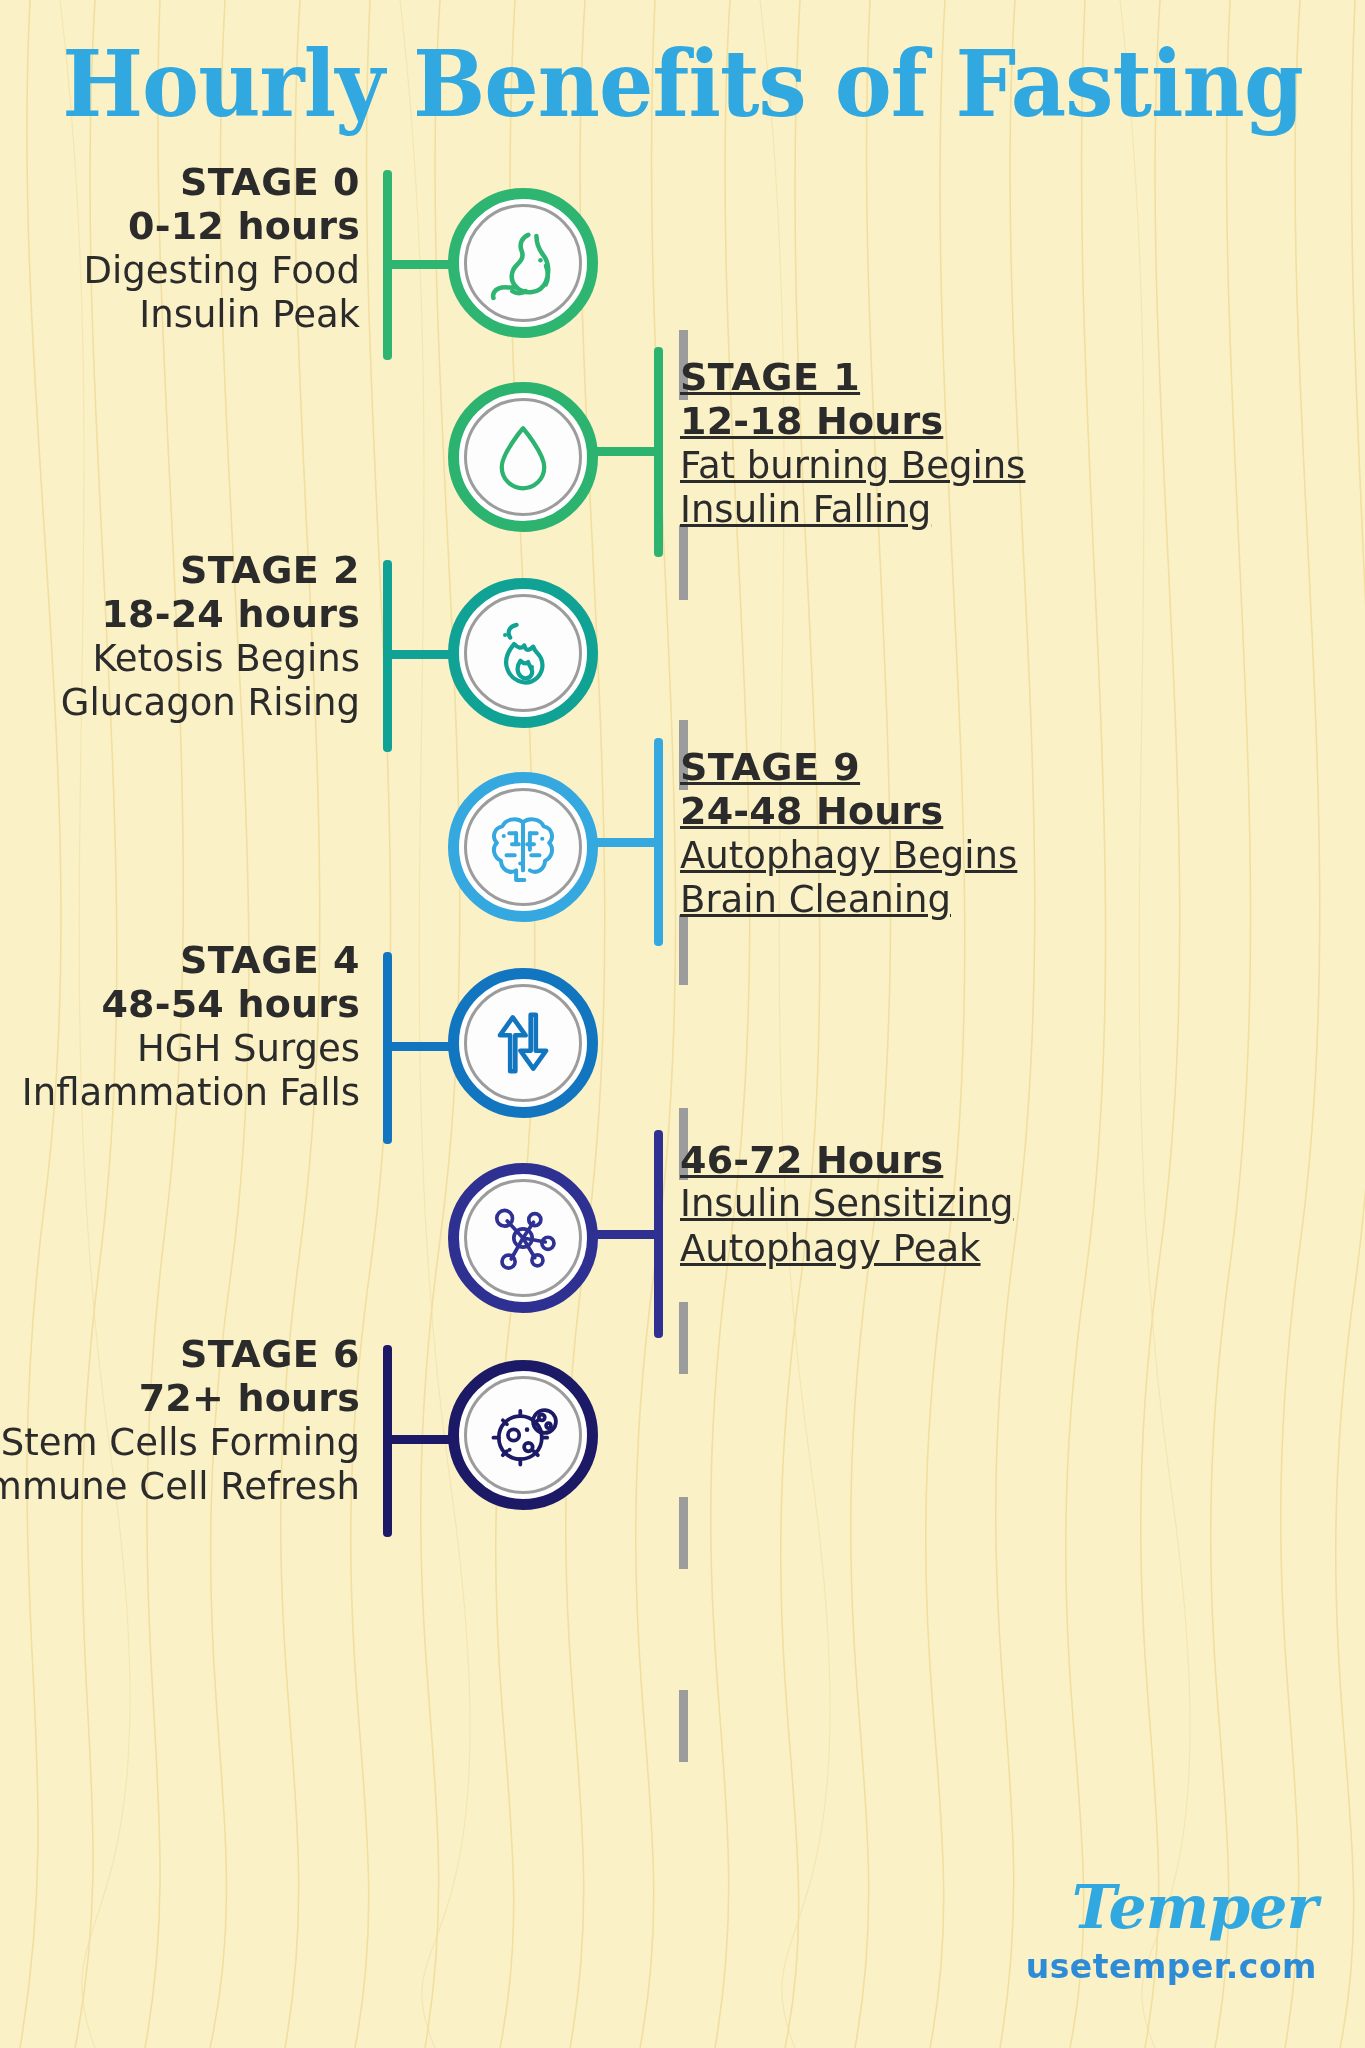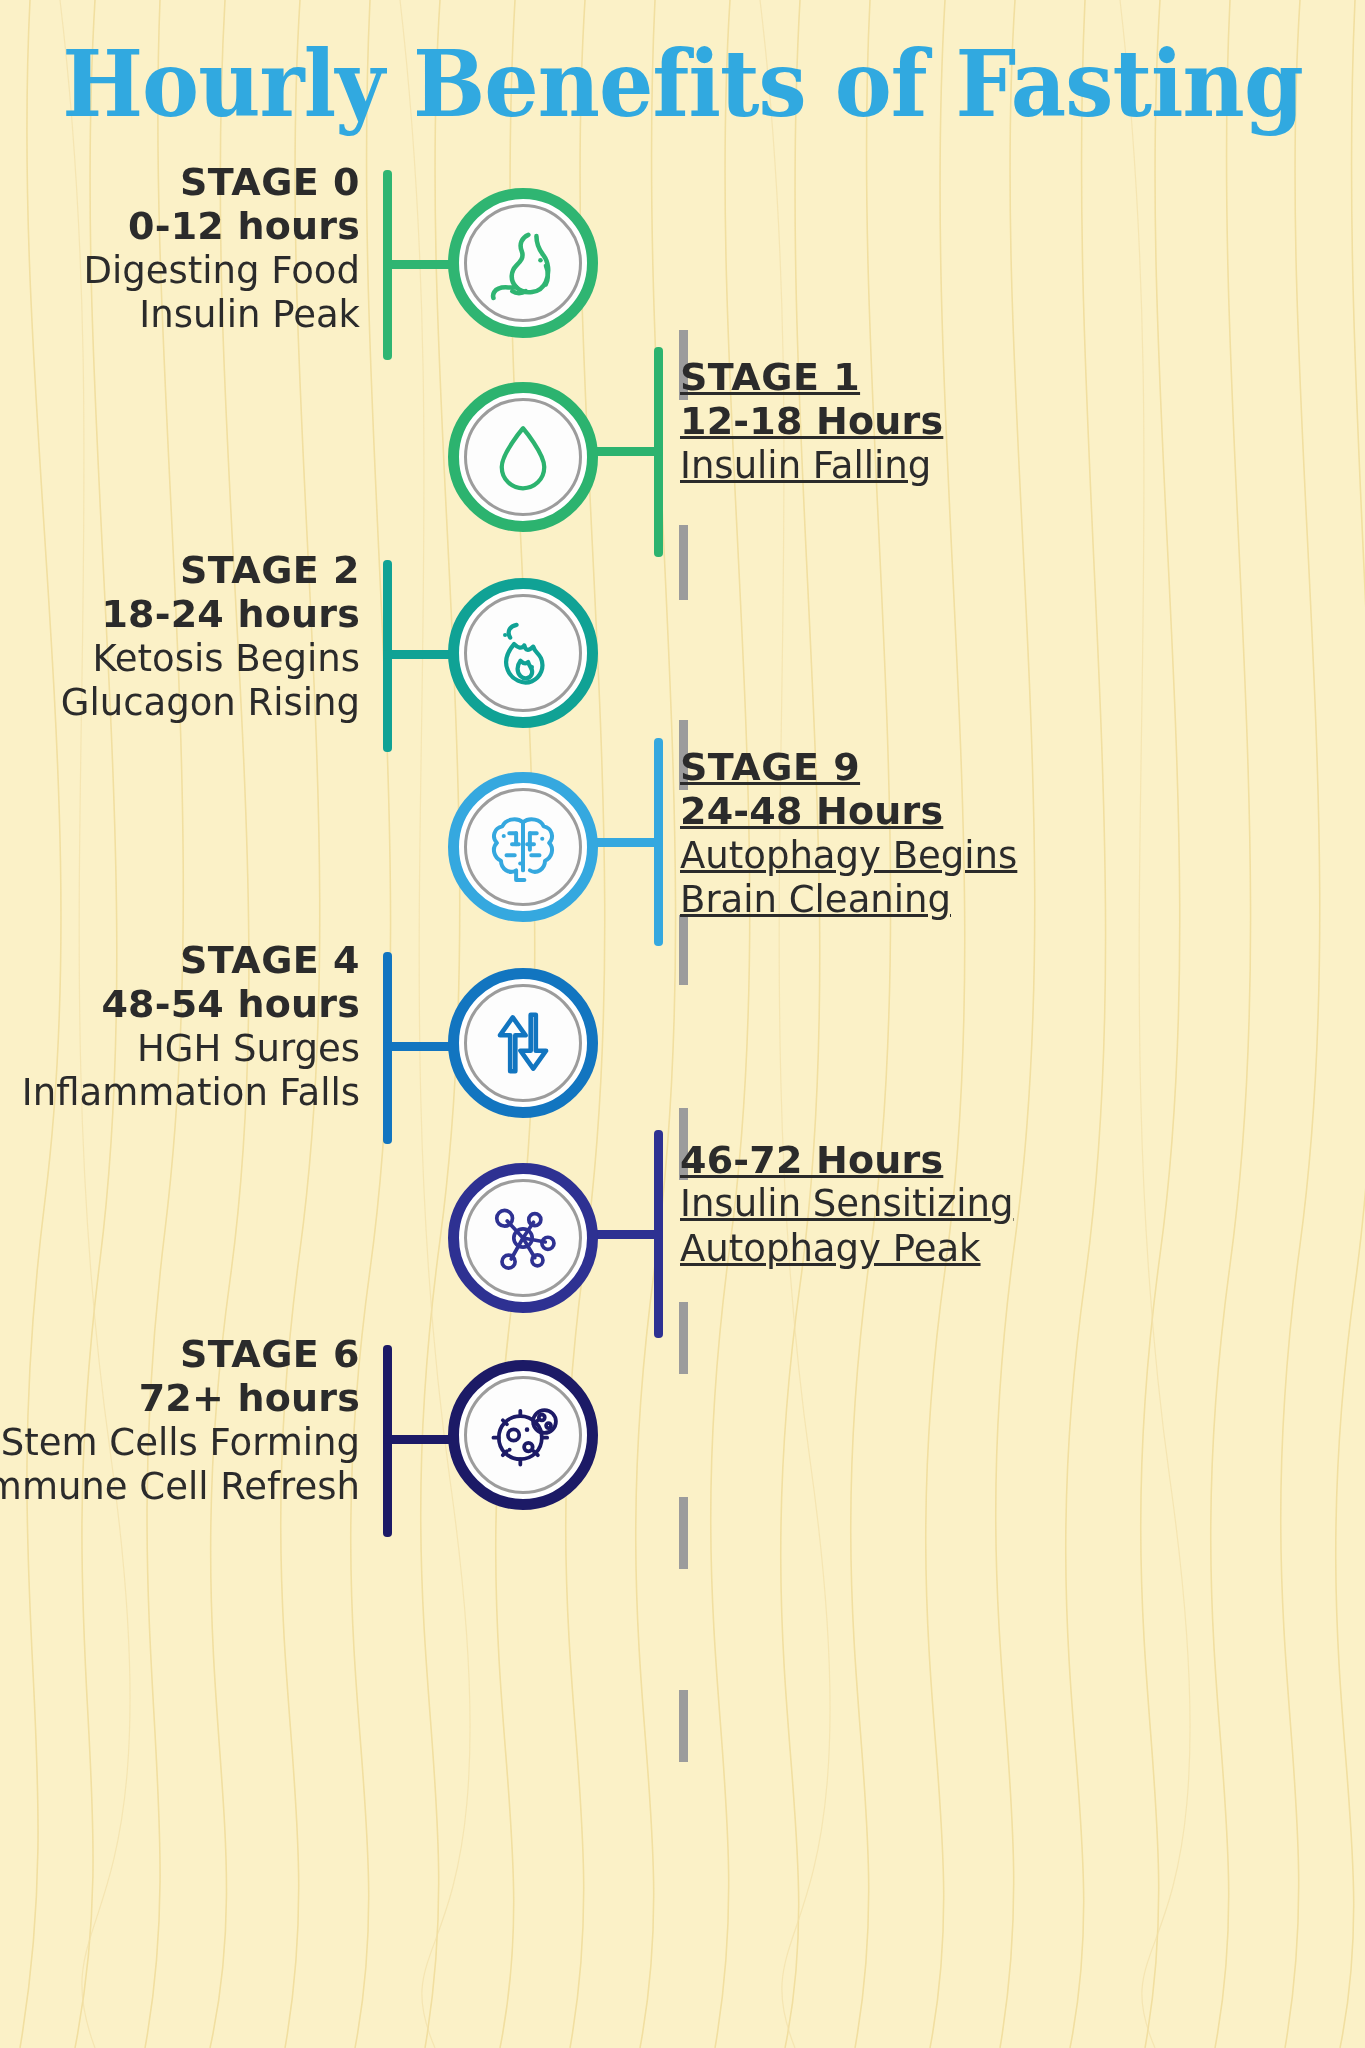--- a/index.html
+++ b/index.html
@@ -223,20 +223,21 @@
   </div>
   <div class="node" style="left:448px; top:382px; width:150px; height:150px; border:11px solid #2CB36F;">
     <div class="inner-ring" style="inset:5px;"></div>
     <svg width="80" height="80" viewBox="0 0 64 64">
       <path d="M32 9 C 32 9, 15 29, 15 40 C 15 50, 23 57, 32 57 C 41 57, 49 50, 49 40 C 49 29, 32 9, 32 9 Z" fill="none" stroke="#2CB36F" stroke-width="3.4" stroke-linejoin="round"></path>
     </svg>
   </div>
   <div class="txt right" style="left:680px; top:355px; width:500px;">
     <div class="stage-label">STAGE 1</div>
     <div class="hours-label">12-18 Hours</div>
+    <div class="desc">Fat burning Begins</div>
     <div class="desc">Insulin Falling</div>
   </div>
 
   <div class="bracket" style="left:383px; top:560px; width:110px; height:192px;">
     <div class="vbar" style="left:0; background:#10A295;"></div>
     <div class="hbar" style="left:0; top:90px; width:110px; background:#10A295;"></div>
   </div>
   <div class="node" style="left:448px; top:578px; width:150px; height:150px; border:11px solid #10A295;">
     <div class="inner-ring" style="inset:5px;"></div>
     <svg width="82" height="82" viewBox="0 0 64 64">
@@ -359,14 +360,18 @@
       <circle cx="22" cy="43" r="1.5" fill="#1C1A66"></circle>
     </svg>
   </div>
   <div class="txt left" style="right:1005px; top:1332px; width:460px;">
     <div class="stage-label">STAGE 6</div>
     <div class="hours-label">72+ hours</div>
     <div class="desc">Stem Cells Forming</div>
     <div class="desc">Immune Cell Refresh</div>
   </div>
 
+  <div class="brand">
+    <div class="brand-name">Temper</div>
+    <div class="brand-url">usetemper.com</div>
+  </div>
 
 </div>
 
 </body></html>

